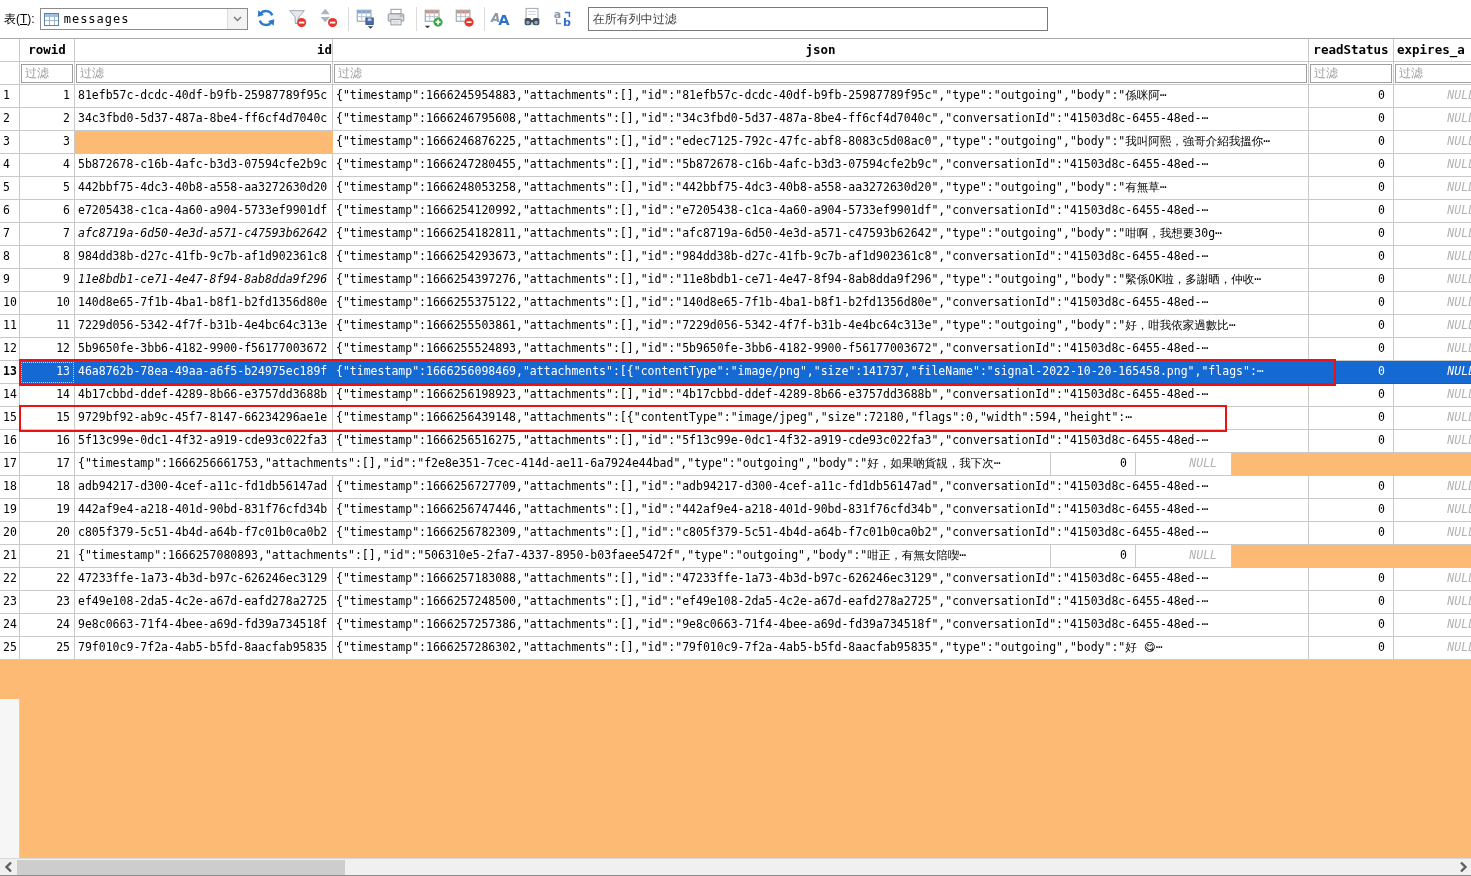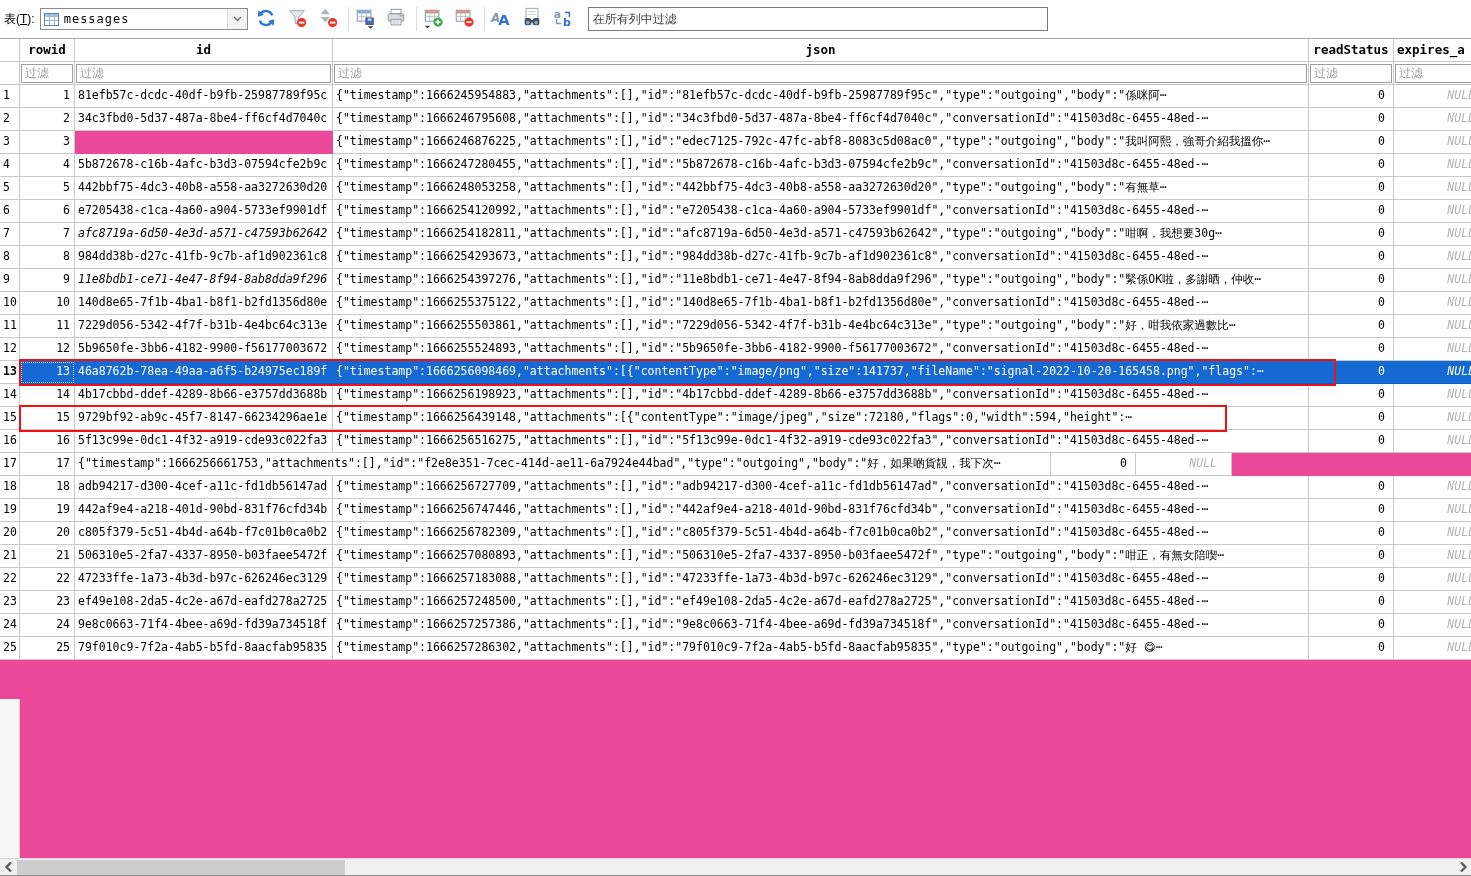--- a/index.html
+++ b/index.html
@@ -19,21 +19,21 @@
              border-left:1px solid #dcdcdc;display:flex;align-items:center;justify-content:center;}
   .tbtn{width:25px;height:26px;display:flex;align-items:center;justify-content:center;
         margin-right:6px;background:transparent;border:none;padding:0;cursor:default;}
   .tsep{width:1px;height:24px;background:#dcdcdc;margin:0 4px 0 1px;}
   .search-input{margin-left:6px;width:450px;height:20px;border:1px solid #7a7a7a;font-size:12px;
                 padding:1px 4px;box-sizing:content-box;font-family:"Liberation Sans",sans-serif;border-radius:0;}
   .search-input::placeholder{color:#3d3d3d;opacity:1;}
 
   
   .table-wrap{position:absolute;top:38px;left:0;width:1471px;height:820px;overflow:hidden;
-              border-top:1px solid #aaa;box-sizing:content-box;background:#ec4899;}
+              border-top:1px solid #aaa;box-sizing:content-box;background:#fdba74;}
   #grid{width:1490px;}
   .row{display:flex;height:23px;box-sizing:border-box;}
   .cell{box-sizing:border-box;border-right:1px solid #c9c9c9;border-bottom:1px solid #c9c9c9;
         font-family:"DejaVu Sans Mono","DejaVu Sans",monospace;font-size:11.5px;line-height:21px;
         white-space:nowrap;overflow:hidden;color:#000;flex:none;}
   .hcell{font-weight:bold;font-size:12.5px;text-align:center;background:#fff;}
   .hcell.left{text-align:left;padding-left:3px;}
   .fcell{padding:1px;background:#fff;}
   .fbox{width:100%;height:19px;box-sizing:border-box;border:1px solid #9e9e9e;background:#fff;
         font-family:"Liberation Sans",sans-serif;font-size:12px;padding:0 3px;border-radius:0;}
@@ -217,21 +217,21 @@
     </button>
 
     <input class="search-input" type="text" placeholder="在所有列中过滤" style="">
   </div>
 
   <div class="table-wrap">
     <div id="grid">
         <div class="row">
           <div class="cell hcell" style="width: 20px;"></div>
           <div class="cell hcell" style="width: 55px;">rowid</div>
-          <div class="cell hcell" style="width: 258px;">id</div>
+          <div class="cell hcell" style="width: 258px; text-align: right;">id</div>
           <div class="cell hcell" style="width: 976px;">json</div>
           <div class="cell hcell" style="width: 85px;">readStatus</div>
           <div class="cell hcell left" style="width: 96px;">expires_a</div>
         </div>
         <div class="row">
           <div class="cell fcell" style="width: 20px;"></div>
           <div class="cell fcell" style="width: 55px;"><input type="text" class="fbox" placeholder="过滤" style=""></div>
           <div class="cell fcell" style="width: 258px;"><input type="text" class="fbox" placeholder="过滤" style=""></div>
           <div class="cell fcell" style="width: 976px;"><input type="text" class="fbox" placeholder="过滤" style=""></div>
           <div class="cell fcell" style="width: 85px;"><input type="text" class="fbox" placeholder="过滤" style=""></div>
@@ -392,21 +392,20 @@
           <div class="cell gutter" style="width: 20px;">20</div>
           <div class="cell ar-rowid" style="width: 55px;">20</div>
           <div class="cell al" style="width: 258px;">c805f379-5c51-4b4d-a64b-f7c01b0ca0b2</div>
           <div class="cell al" style="width: 976px;">{"timestamp":1666256782309,"attachments":[],"id":"c805f379-5c51-4b4d-a64b-f7c01b0ca0b2","conversationId":"41503d8c-6455-48ed-⋯</div>
           <div class="cell ar-read" style="width: 85px;">0</div>
           <div class="cell ar-exp nullv" style="width: 96px;">NULL</div>
         </div>
         <div class="row drow">
           <div class="cell gutter" style="width: 20px;">21</div>
           <div class="cell ar-rowid" style="width: 55px;">21</div>
-          <div class="cell al" style="width: 258px;">506310e5-2fa7-4337-8950-b03faee5472f</div>
           <div class="cell al" style="width: 976px;">{"timestamp":1666257080893,"attachments":[],"id":"506310e5-2fa7-4337-8950-b03faee5472f","type":"outgoing","body":"咁正，有無女陪喫⋯</div>
           <div class="cell ar-read" style="width: 85px;">0</div>
           <div class="cell ar-exp nullv" style="width: 96px;">NULL</div>
         </div>
         <div class="row drow">
           <div class="cell gutter" style="width: 20px;">22</div>
           <div class="cell ar-rowid" style="width: 55px;">22</div>
           <div class="cell al" style="width: 258px;">47233ffe-1a73-4b3d-b97c-626246ec3129</div>
           <div class="cell al" style="width: 976px;">{"timestamp":1666257183088,"attachments":[],"id":"47233ffe-1a73-4b3d-b97c-626246ec3129","conversationId":"41503d8c-6455-48ed-⋯</div>
           <div class="cell ar-read" style="width: 85px;">0</div>

